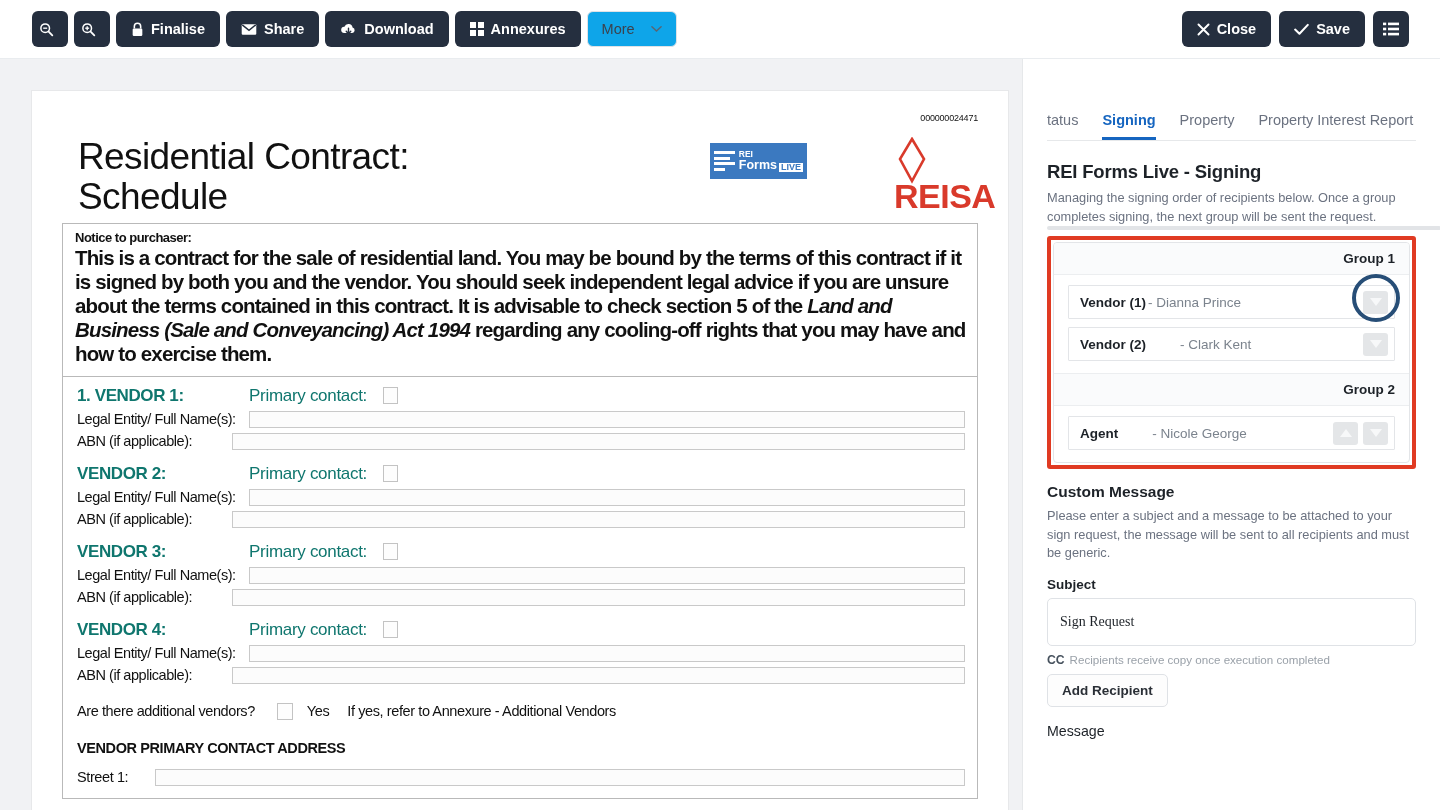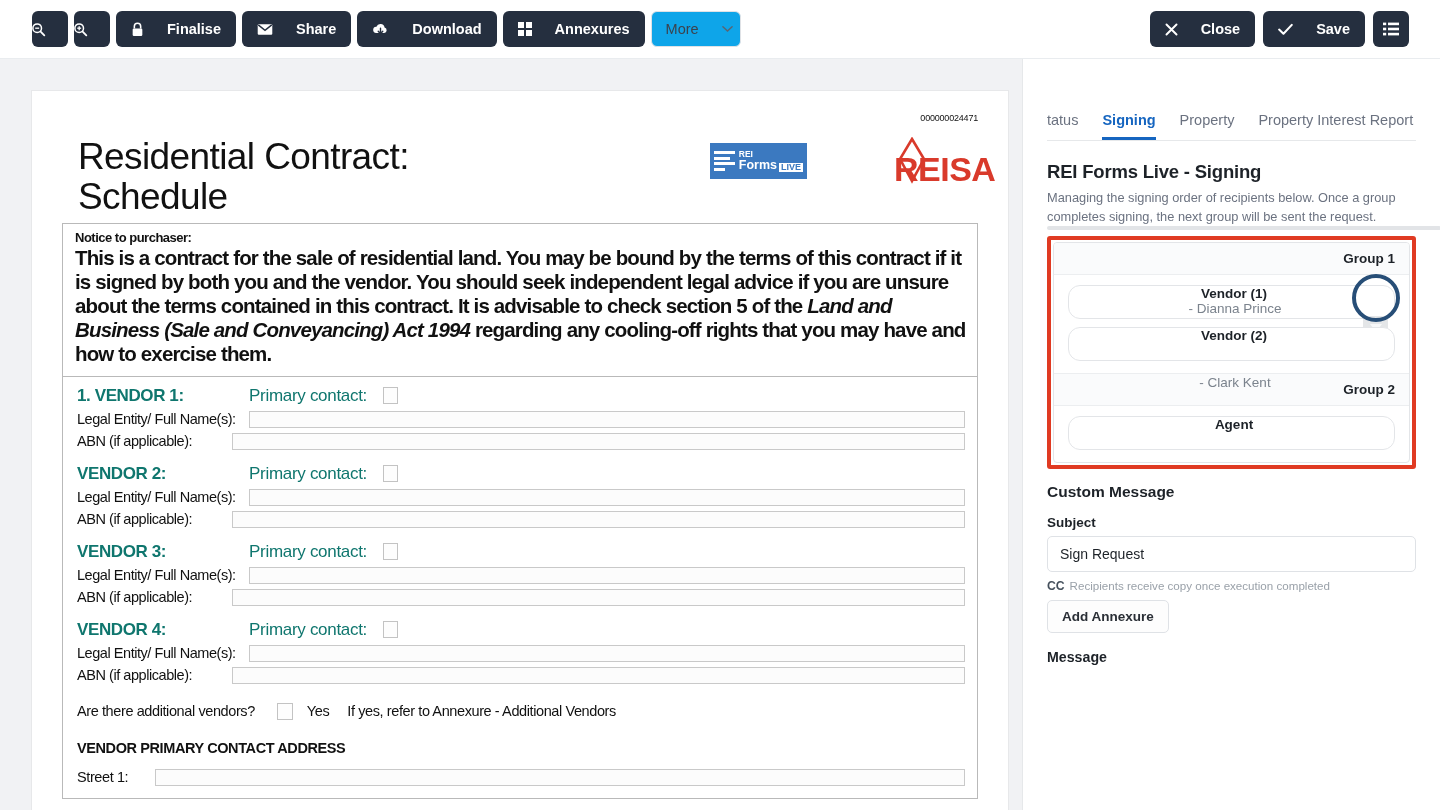--- a/index.html
+++ b/index.html
@@ -19,21 +19,21 @@
     border-bottom: 1px solid #e9ecef;
     display: flex; align-items: center;
   }
   .tb-left { display: flex; align-items: center; gap: 6px; padding-left: 32px; }
   .tb-right { display: flex; align-items: center; gap: 8px; margin-left: auto; padding-right: 31px; }
 
   .btn {
     height: 36px;
     border-radius: 6px;
     display: inline-flex; align-items: center; justify-content: center;
-    gap: 23px;
+    gap: 7px;
     font-size: 14.5px;
     font-weight: 600;
     cursor: pointer;
     white-space: nowrap;
     border: 1px solid transparent;
     user-select: none;
   }
   .btn-dark { background: #252f3f; color: #ffffff; padding: 0 14px; }
   .btn-dark.icon-only { width: 36px; padding: 0; }
   .btn-light {
@@ -100,21 +100,21 @@
   .lfl-txt { color:#fff; line-height: 1.05; }
   .lfl-txt .r1 { font-size: 8.5px; font-weight: 700; }
   .lfl-txt .r2 { font-size: 12.5px; font-weight: 700; display:flex; align-items:flex-end; gap:2px;}
   .lfl-txt .r2 b { background:#ffffff; color:#3b79c0; font-size:9px; padding:0 2px; }
 
   .logo-reisa {
     position: absolute; left: 800px; top: 24px;
     width: 160px; height: 62px;
   }
   .reisa-word {
-    position: absolute; left: 32px; top: 13px;
+    position: absolute; left: 32px; top: 40px;
     color: #d93a2b; font-size: 34px; font-weight: 700;
     letter-spacing: -0.5px;
     font-family: "Liberation Sans", sans-serif;
   }
   .reisa-dia {
     position: absolute; left: 29px; top: 0px;
     width: 42px; height: 48px;
   }
 
   .notice {
@@ -250,25 +250,24 @@
     text-align: right;
     font-size: 13.5px; font-weight: 700; color: #1d2228;
   }
   .group-head.second { border-top: 1px solid #eceef0; }
   .group-body { padding: 10px 14px 12px 14px; }
   .recipient {
     position: relative;
     display: flex; align-items: center;
     height: 34px;
     border: 1px solid #e3e5e8;
-    border-radius: 12px;
+    border-radius: 1px;
     background: #ffffff;
     padding: 0 6px 0 11px;
     margin-bottom: 8px;
-    flex-direction: column;
   }
   .recipient:last-child { margin-bottom: 0; gap: 32px; }
   .rc-role { font-size: 13.5px; font-weight: 700; color: #1d2228; }
   .rc-name { font-size: 13.5px; color: #7b838d; margin-left: 2px; }
   .rc-arrows { margin-left: auto; display: flex; gap: 5px; }
   .arrow-btn {
     width: 25px; height: 23px;
     background: #e4e6e8;
     border-radius: 3px;
     display: flex; align-items: center; justify-content: center;
@@ -288,43 +287,43 @@
     border-radius: 50%;
     right: -6px; top: -12px;
     pointer-events: none;
   }
 
   .field-label {
     font-size: 13.5px; font-weight: 600; color: #1d2228;
     margin-top: 14px;
   }
   .text-input {
-    width: 100%; height: 36px;
+    width: 100%; height: 48px;
     border: 1px solid #dfe2e6; border-radius: 5px;
     background: #ffffff;
     padding: 0 12px;
     font-size: 14px; color: #1d2228;
-    font-family: Liberation Sans, sans-serif;
+    font-family: Liberation Serif, serif;
     margin-top: 6px;
   }
   .cc-row { margin-top: 7px; display: flex; align-items: baseline; gap: 5px; }
   .cc-key { font-size: 12.2px; font-weight: 700; color: #45505c; }
   .cc-note { font-size: 11.6px; color: #9aa1a9; }
   .add-recipient {
     margin-top: 7px;
     height: 33px;
     border: 1px solid #dfe2e6; border-radius: 5px;
     background: #fdfdfd; color: #2a2f36;
     font-size: 13.5px; font-weight: 600;
     padding: 0 14px;
     cursor: pointer;
     font-family: "Liberation Sans", sans-serif;
   }
   .msg-label {
-    font-size: 14.2px; font-weight: 700; color: #1d2228;
+    font-size: 14.2px; font-weight: 400; color: #1d2228;
     margin-top: 16px;
   }
 </style>
 </head>
 <body>
 
 <div class="toolbar">
   <div class="tb-left">
 
     <div class="btn btn-dark icon-only">
@@ -616,27 +615,28 @@
                     <span class="tri down"></span>
                   </span>
               </span>
             </div>
           </div>
 
         </div>
       </div>
 
       <div class="panel-h2" style="margin-top:14px;">Custom Message</div>
+      <div class="panel-p">Please enter a subject and a message to be attached to your sign request, the message will be sent to all recipients and must be generic.</div>
 
       <div class="field-label">Subject</div>
       <input class="text-input" value="Sign Request" style="">
 
       <div class="cc-row">
         <span class="cc-key">CC</span>
         <span class="cc-note">Recipients receive copy once execution completed</span>
       </div>
 
-      <button class="add-recipient">Add Annexure</button>
+      <button class="add-recipient">Add Recipient</button>
 
       <div class="msg-label">Message</div>
     </div>
   </div>
 </div>
 
 </body></html>

